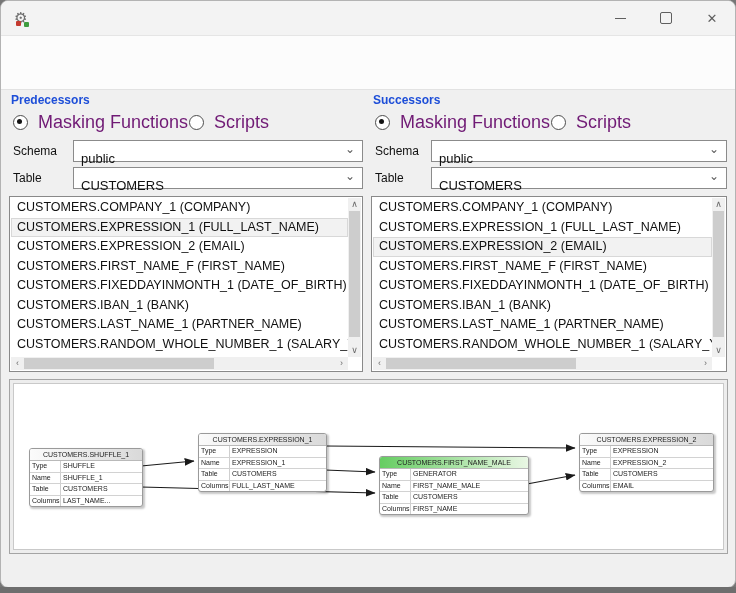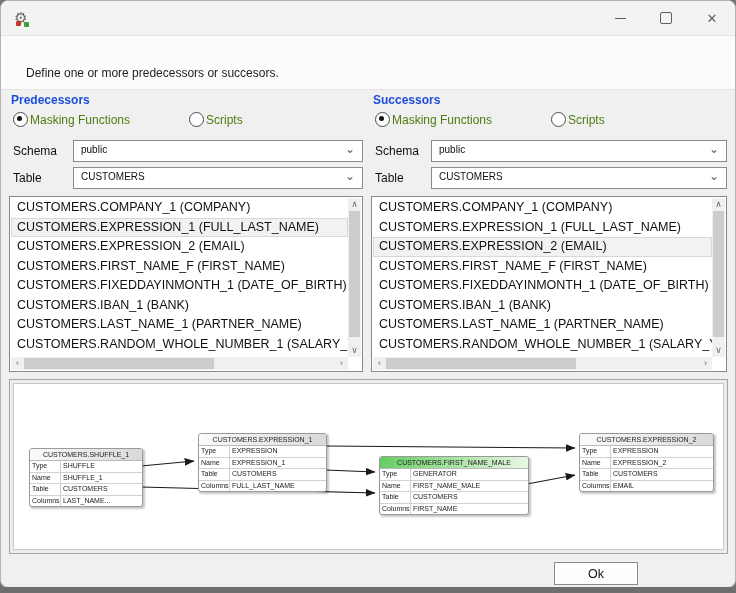--- a/index.html
+++ b/index.html
@@ -30,28 +30,28 @@
   
   .panel{position:absolute;top:92px;height:462px;}
   .panel.left{left:8px;width:354px;}
   .panel.right{left:370px;width:356px;text-decoration:underline;}
   .sec-title{position:absolute;left:2px;top:0;font-size:12px;font-weight:bold;color:#1d4ed8;}
   .radio-row{position:absolute;left:2px;top:19px;width:100%;height:16px;}
   .radio-group{position:absolute;top:0;display:flex;align-items:center;}
   .rg1{left:2px;} .rg2{left:178px;}
   .radio{width:13px;height:13px;border:1px solid #4d4d4d;border-radius:50%;background:#fff;position:relative;flex:0 0 auto;}
   .radio.checked::after{content:"";position:absolute;left:3px;top:3px;width:5px;height:5px;border-radius:50%;background:#141414;}
-  .radio-label{margin-left:2px;font-size:12px;color:#4d7c0f;white-space:nowrap;}
+  .radio-label{margin-left:10px;font-size:18px;color:#701a75;white-space:nowrap;}
   .field{position:absolute;left:2px;width:100%;}
   .f-schema{top:47px;} .f-table{top:74px;}
   .field-label{position:absolute;left:2px;top:4px;font-size:12px;color:#101010;}
   .combo{position:absolute;top:0;height:22px;background:#fff;border:1px solid #8b8b8b;box-sizing:border-box;}
   .panel.left .combo{left:62px;width:290px;}
   .panel.right .combo{left:58px;width:296px;}
-  .combo-value{position:absolute;left:7px;top:3px;font-size:10px;color:#101010;}
+  .combo-value{position:absolute;left:7px;top:10px;font-size:13px;color:#101010;}
   .combo-chevron{position:absolute;right:7px;top:1px;font-size:12px;color:#5c5c5c;}
   
   .listbox{position:absolute;left:0;top:103px;height:176px;background:#fff;border:1px solid #898989;box-sizing:border-box;}
   .panel.left .listbox{width:354px;} .panel.right .listbox{width:356px;}
   .list-items{position:absolute;left:1px;top:1px;right:14px;bottom:14px;overflow:hidden;}
   .list-item{height:19.5px;line-height:19.5px;font-size:12.5px;color:#101010;padding-left:6px;white-space:nowrap;box-sizing:border-box;}
   .list-item.selected{background:#f2f2f2;outline:1px solid #d8d8d8;outline-offset:-1px;}
   .vscroll{position:absolute;top:1px;right:1px;bottom:14px;width:13px;background:#f0f0f0;}
   .hscroll{position:absolute;left:1px;bottom:1px;right:14px;height:13px;background:#f0f0f0;}
   .scroll-arrow{position:absolute;width:13px;height:13px;color:#6a6a6a;font-size:9px;line-height:13px;text-align:center;}
@@ -96,21 +96,20 @@
       </div>
     <div class="cap-btn cap-max">
         <span class="glyph-max"></span>
       </div>
     <div class="cap-btn cap-close">
         <span class="glyph-close">✕</span>
       </div>
   </div>
 
   <div class="hdr">
-    <div class="hdr-sub">Define one or more predecessors or succesors.</div>
   </div>
 
   <div class="panel left">
     <div class="sec-title">Predecessors</div>
     <div class="radio-row">
       <div class="radio-group rg1">
         <span class="radio checked"></span>
         <span class="radio-label">Masking Functions</span>
       </div>
       <div class="radio-group rg2">
@@ -296,17 +295,16 @@
             <span class="nval">CUSTOMERS</span>
           </div>
         <div class="nrow">
             <span class="nlab">Columns</span>
             <span class="nval">EMAIL</span>
           </div>
       </div>
     </div>
   </div>
 
-  <div class="btn btn-ok">Ok</div>
 
 </div>
 
 <div class="backdrop-strip"></div>
 
 </body></html>

